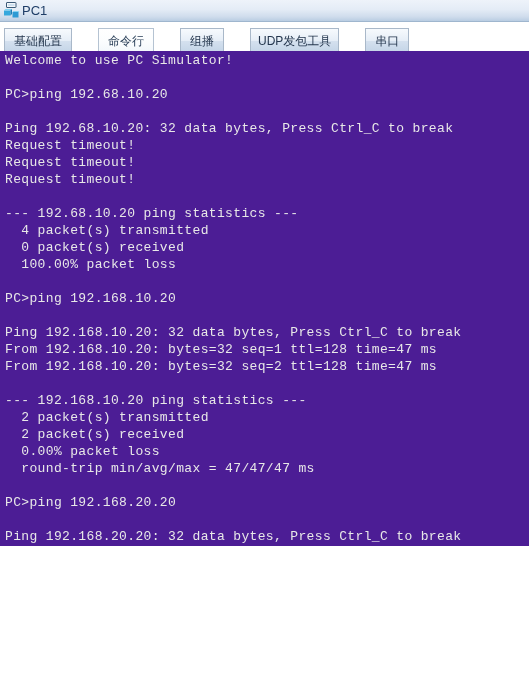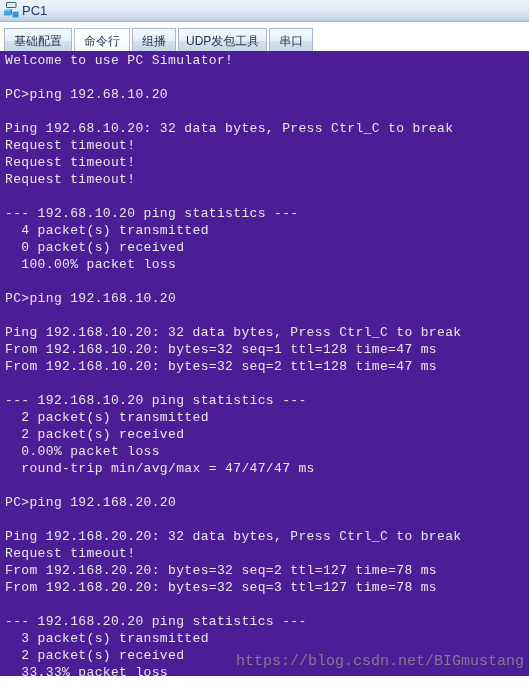--- a/index.html
+++ b/index.html
@@ -10,21 +10,21 @@
   body {
     width: 529px;
     height: 694px;
     overflow: hidden;
     font-family: "Liberation Sans", sans-serif;
   }
 
   #app-window {
     position: relative;
     width: 529px;
-    height: 676px;
+    height: 546px;
     overflow: hidden;
     background: #ffffff;
   }
 
   
   #title-bar {
     position: absolute;
     left: 0;
     top: 0;
     width: 529px;
@@ -63,20 +63,21 @@
     background: #ffffff;
     box-sizing: border-box;
   }
   #tab-list {
     position: absolute;
     left: 4px;
     top: 5px;
     height: 26px;
     display: flex;
     align-items: flex-start;
+    gap: 24px;
   }
   .tab {
     height: 26px;
     box-sizing: border-box;
     display: flex;
     align-items: center;
     justify-content: center;
     font-family: "Liberation Sans", "DejaVu Sans", sans-serif;
     font-size: 12px;
     color: #24364d;

